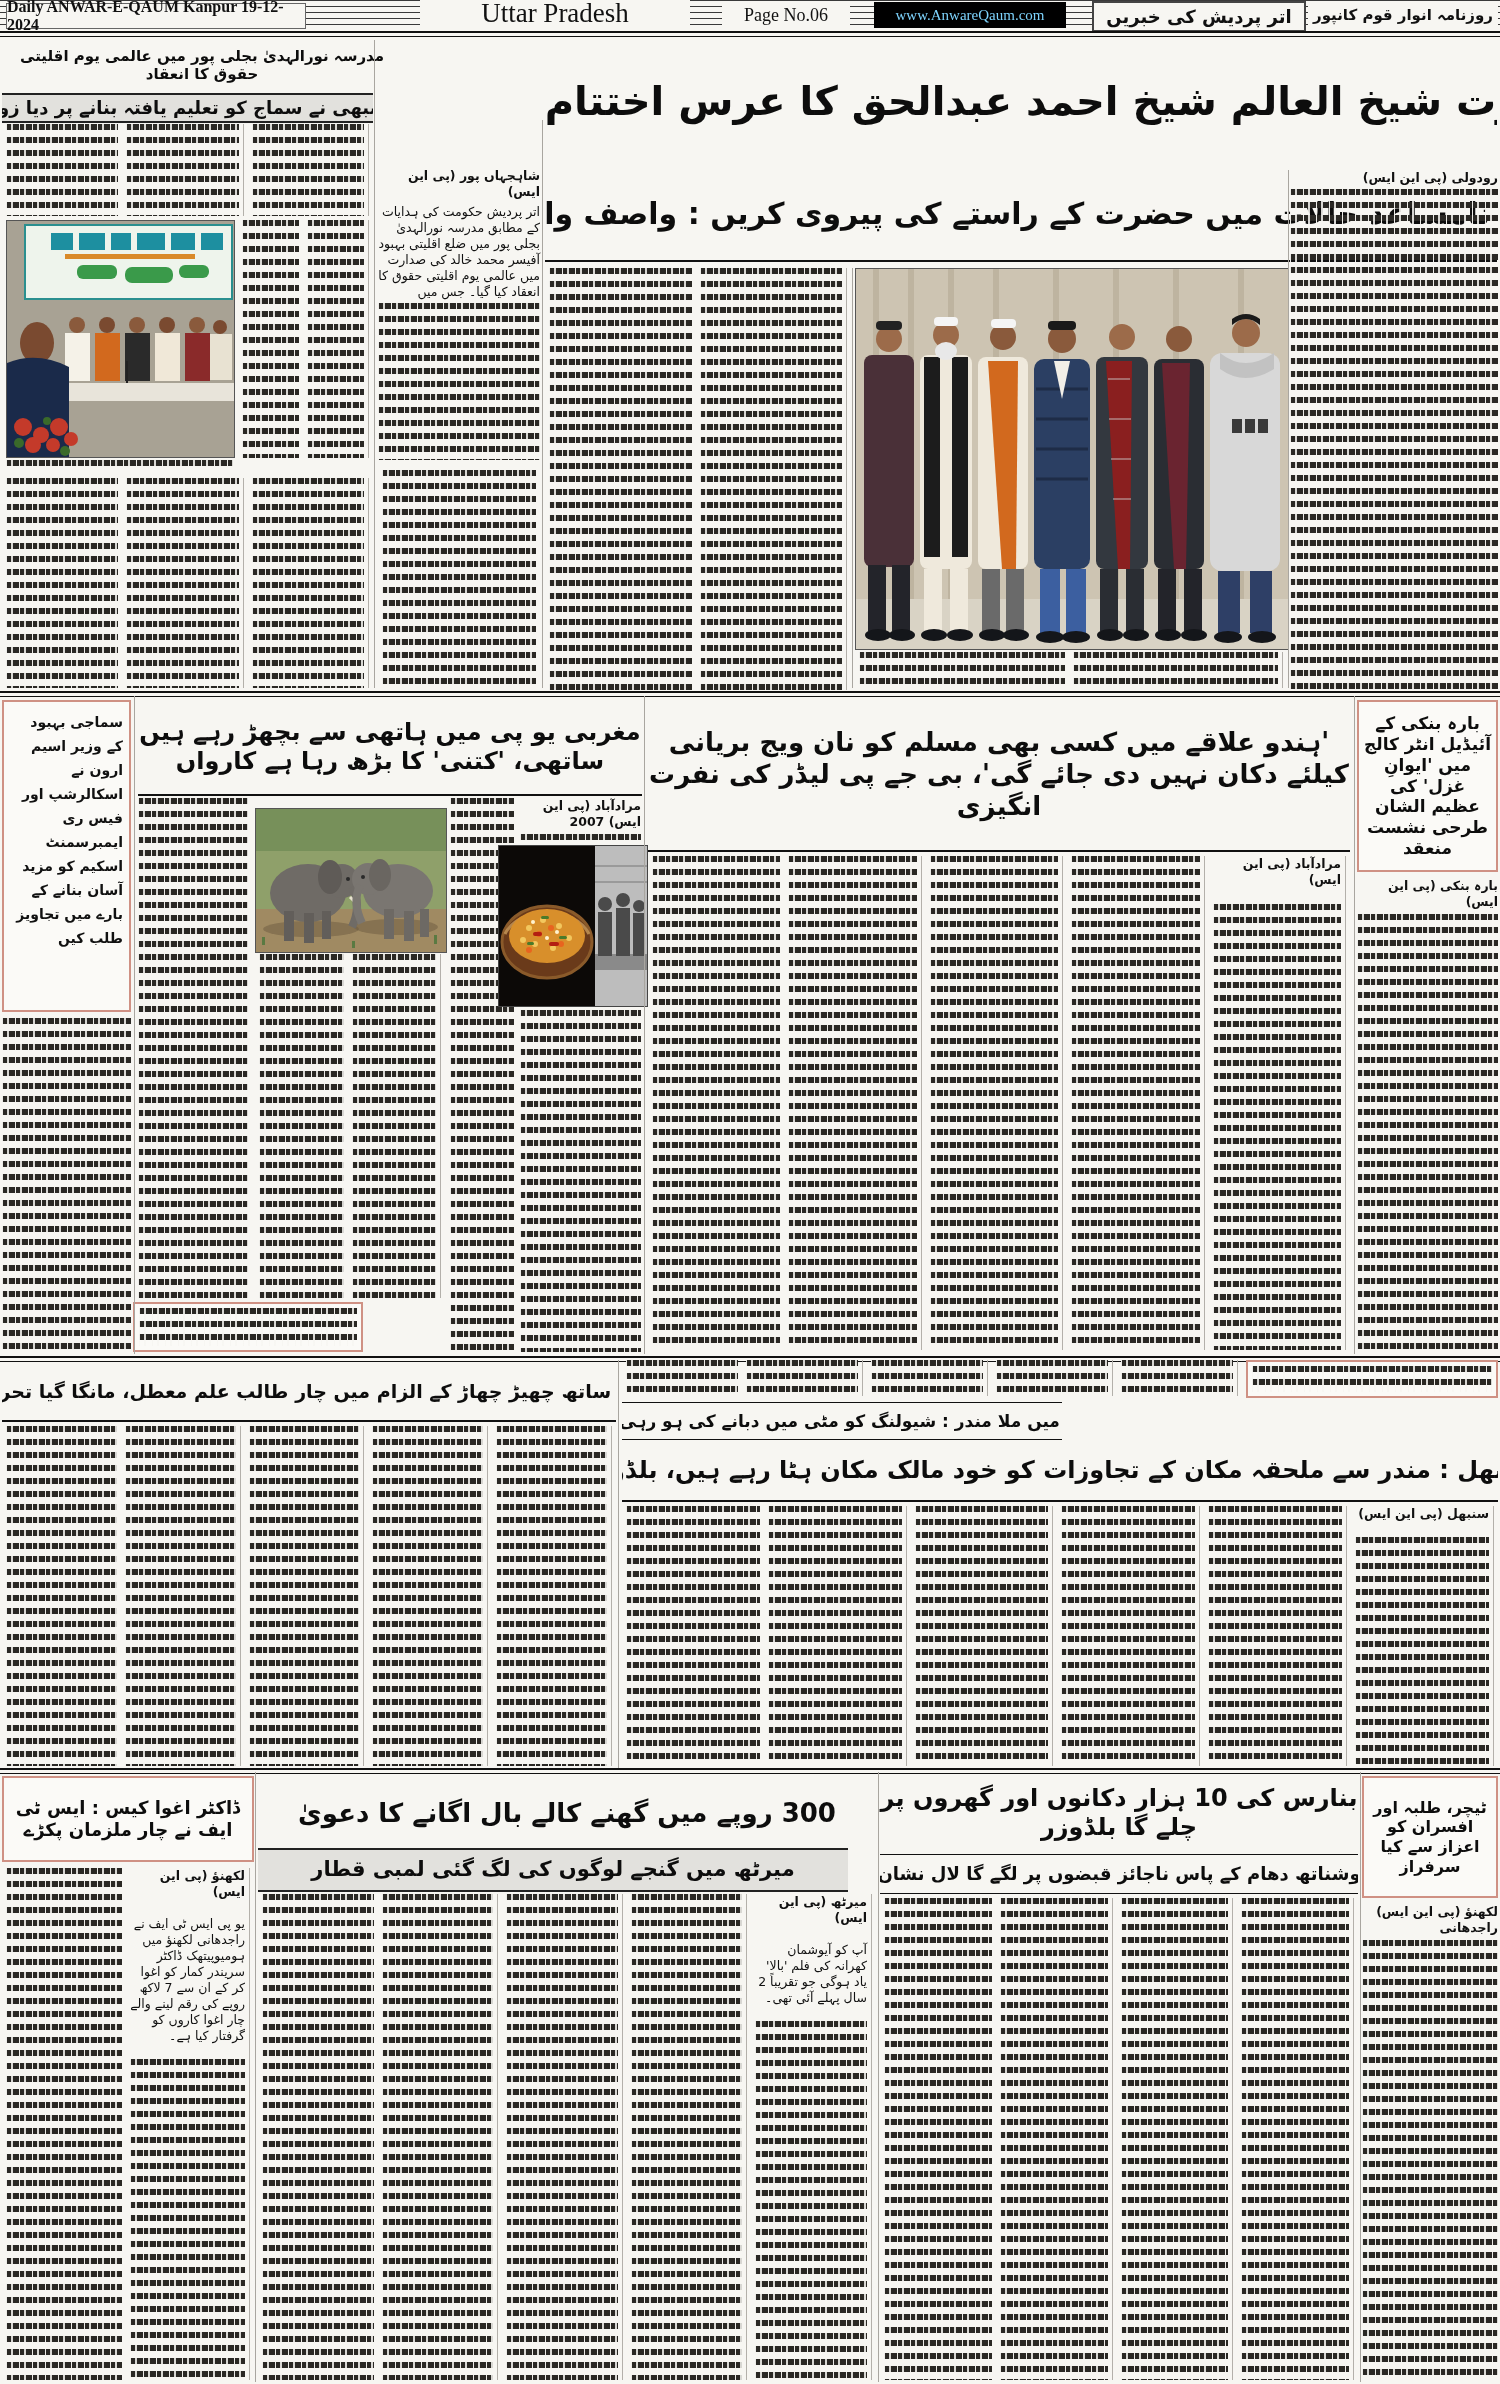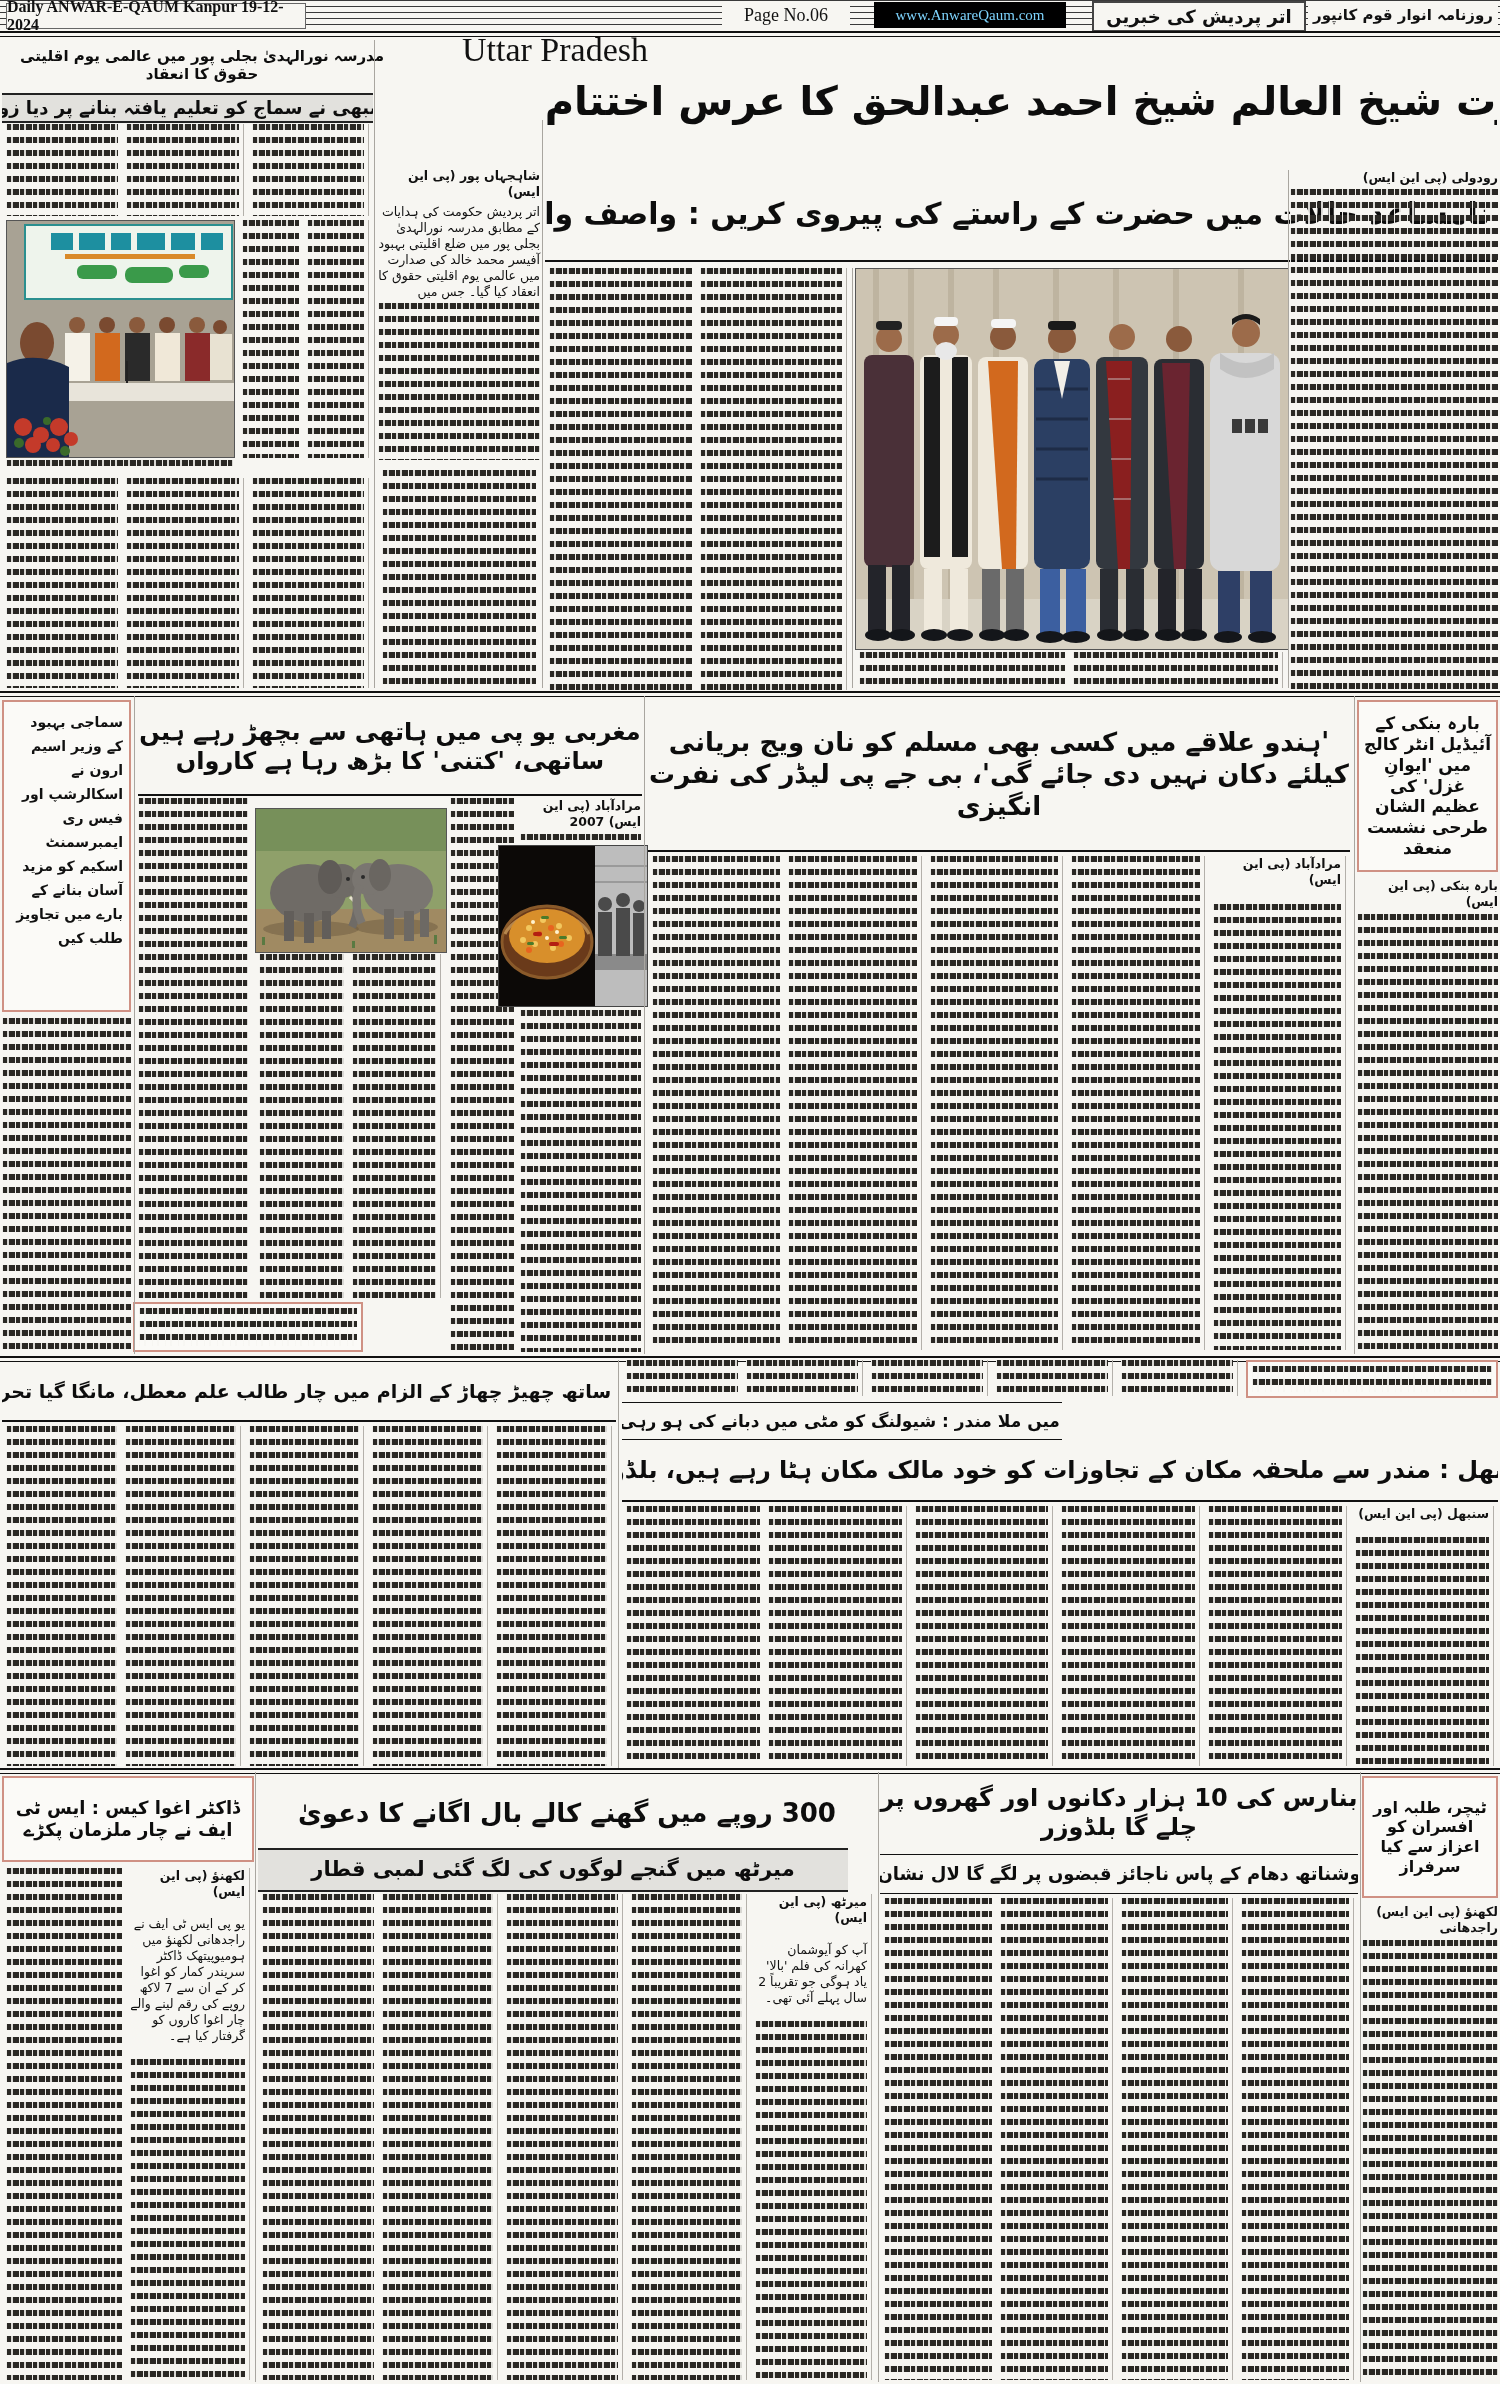--- a/index.html
+++ b/index.html
@@ -30,21 +30,21 @@
   .rule-b{border-bottom:2px solid #111;}
   .rule-tb{border-top:1.5px solid #111;border-bottom:1.5px solid #111;}
 </style>
 </head>
 <body>
 
 <div class="page">
 
   <div class="abs hdrbg" style="left:0;top:0;width:1500px;height:30px;">
     <div class="abs hdr-item serif" style="left:6px;top:3px;width:298px;height:24px;border:1px solid #666;font-size:16px;font-weight:bold;">Daily ANWAR-E-QAUM Kanpur 19-12-2024</div>
-    <div class="abs hdr-item serif" style="left:420px;top:0;width:270px;height:26px;font-size:34px;margin-top:37px;">Uttar Pradesh</div>
+    <div class="abs hdr-item serif" style="left:420px;top:0;width:270px;height:26px;font-size:27px;">Uttar Pradesh</div>
     <div class="abs hdr-item serif" style="left:722px;top:3px;width:128px;height:24px;font-size:18px;">Page No.06</div>
     <div class="abs hdr-item serif" style="left:874px;top:2px;width:192px;height:26px;background:#000;color:#7dd3fc;font-size:15px;">www.AnwareQaum.com</div>
     <div class="abs hdr-item u" style="left:1092px;top:1px;width:210px;height:27px;border:2px solid #444;font-size:18px;font-weight:bold;">اتر پردیش کی خبریں</div>
     <div class="abs hdr-item u" style="left:1308px;top:1px;width:190px;height:28px;font-size:15px;font-weight:bold;">روزنامہ انوار قوم کانپور</div>
   </div>
   <div class="abs hr2" style="left:0;top:31px;width:1500px;"></div>
 
   <div class="abs u hl" style="left:2px;top:40px;width:400px;height:50px;font-size:15px;">مدرسہ نورالہدیٰ بجلی پور میں عالمی یوم اقلیتی حقوق کا انعقاد</div>
   <div class="abs u hl gray nw" style="left:2px;top:93px;width:371px;height:26px;font-size:18px;">سبھی نے سماج کو تعلیم یافتہ بنانے پر دیا زور</div>
 

